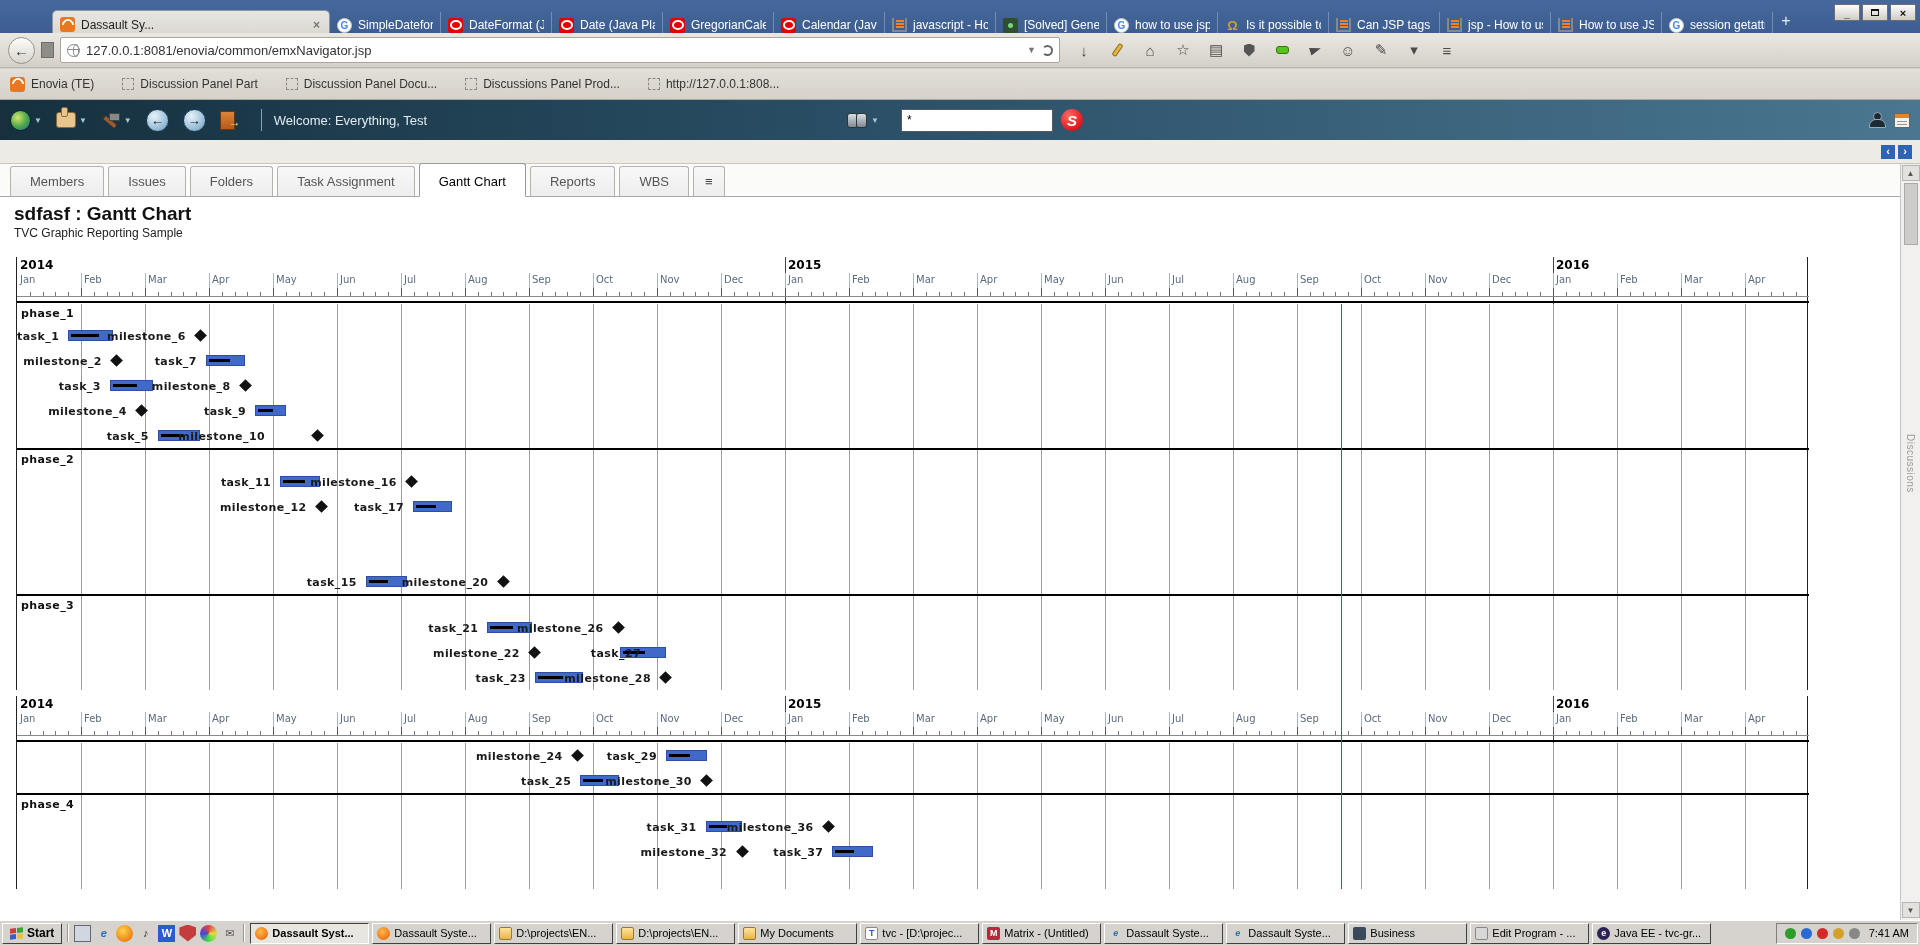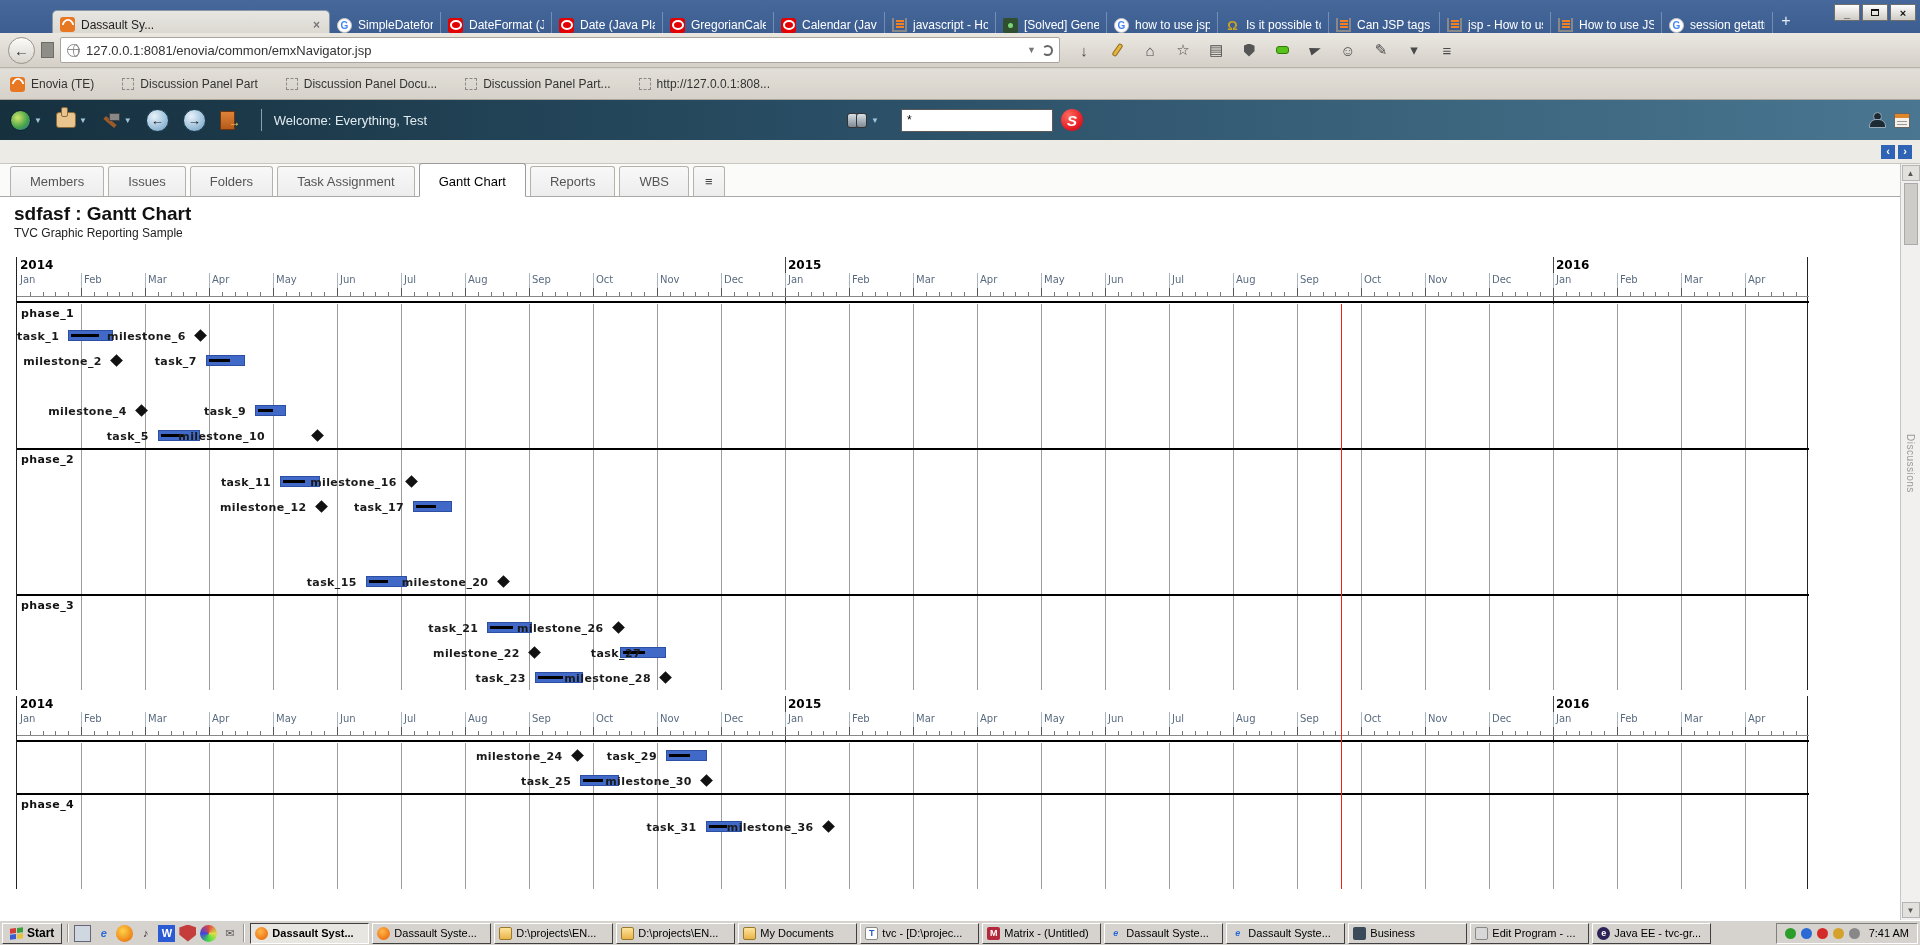--- a/index.html
+++ b/index.html
@@ -308,21 +308,21 @@
       <span class="bmk">
         <span class="bmk-ph"></span>
         <span>Discussion Panel Part</span>
       </span>
       <span class="bmk">
         <span class="bmk-ph"></span>
         <span>Discussion Panel Docu...</span>
       </span>
       <span class="bmk">
         <span class="bmk-ph"></span>
-        <span>Discussion Panel Part...</span>
+        <span>Discussions Panel Prod...</span>
       </span>
       <span class="bmk">
         <span class="bmk-ph"></span>
         <span>http://127.0.0.1:808...</span>
       </span>
     </div>
 
   <div class="apptoolbar">
     <span class="appico">
         <span class="ic-globe"></span>
@@ -619,20 +619,28 @@
             <span class="g-lab" style="right: 1621.32px;">milestone_6</span>
           </div>
           <div class="g-row" style="top: 91px;">
             <div class="g-dia" style="left: 95.34px;"></div>
             <span class="g-lab" style="right: 1705.16px;">milestone_2</span>
             <div class="g-bar" style="left: 188.8px; width: 39.68px; background: rgb(65, 105, 200);">
               <div class="g-prog" style="width: 20.8816px; background: rgb(0, 0, 0);"></div>
             </div>
             <span class="g-lab" style="right: 1610.2px;">task_7</span>
           </div>
+          <div class="g-row" style="top: 116px;">
+            <div class="g-bar" style="left: 92.8px; width: 42.88px; background: rgb(65, 105, 200);">
+              <div class="g-prog" style="width: 23.972px; background: rgb(0, 0, 0);"></div>
+            </div>
+            <span class="g-lab" style="right: 1706.2px;">task_3</span>
+            <div class="g-dia" style="left: 223.98px;"></div>
+            <span class="g-lab" style="right: 1576.52px;">milestone_8</span>
+          </div>
           <div class="g-row" style="top: 141px;">
             <div class="g-dia" style="left: 120.3px;"></div>
             <span class="g-lab" style="right: 1680.2px;">milestone_4</span>
             <div class="g-bar" style="left: 238.08px; width: 30.72px; background: rgb(65, 105, 200);">
               <div class="g-prog" style="width: 15.3264px; background: rgb(0, 0, 0);"></div>
             </div>
             <span class="g-lab" style="right: 1560.92px;">task_9</span>
           </div>
           <div class="g-row" style="top: 166px;">
             <div class="g-bar" style="left: 140.8px; width: 42.24px; background: rgb(65, 105, 200);">
@@ -943,20 +951,28 @@
           <div class="g-abs" style="left: 0px; top: 97px; width: 1792px; height: 2px; background: rgb(0, 0, 0);"></div>
           <div class="g-phase" style="top: 102px;">phase_4</div>
           <div class="g-row" style="top: 118px;">
             <div class="g-bar" style="left: 688.64px; width: 36.48px; background: rgb(65, 105, 200);">
               <div class="g-prog" style="width: 18.288px; background: rgb(0, 0, 0);"></div>
             </div>
             <span class="g-lab" style="right: 1110.36px;">task_31</span>
             <div class="g-dia" style="left: 807.02px;"></div>
             <span class="g-lab" style="right: 993.48px;">milestone_36</span>
           </div>
+          <div class="g-row" style="top: 143px;">
+            <div class="g-dia" style="left: 720.62px;"></div>
+            <span class="g-lab" style="right: 1079.88px;">milestone_32</span>
+            <div class="g-bar" style="left: 815.36px; width: 40.32px; background: rgb(65, 105, 200);">
+              <div class="g-prog" style="width: 18.876px; background: rgb(0, 0, 0);"></div>
+            </div>
+            <span class="g-lab" style="right: 983.64px;">task_37</span>
+          </div>
         </div>
         <div style="position: absolute; left: 1340.8px; top: 47px; width: 1px; height: 585px; background: rgb(255, 26, 26); z-index: 5;"></div>
       </div>
   </div>
 
   <div class="rail">
     <div class="arr">▲</div>
     <div class="thumb"></div>
     <div class="disc">Discussions</div>
     <div class="arr arrdn">▼</div>

